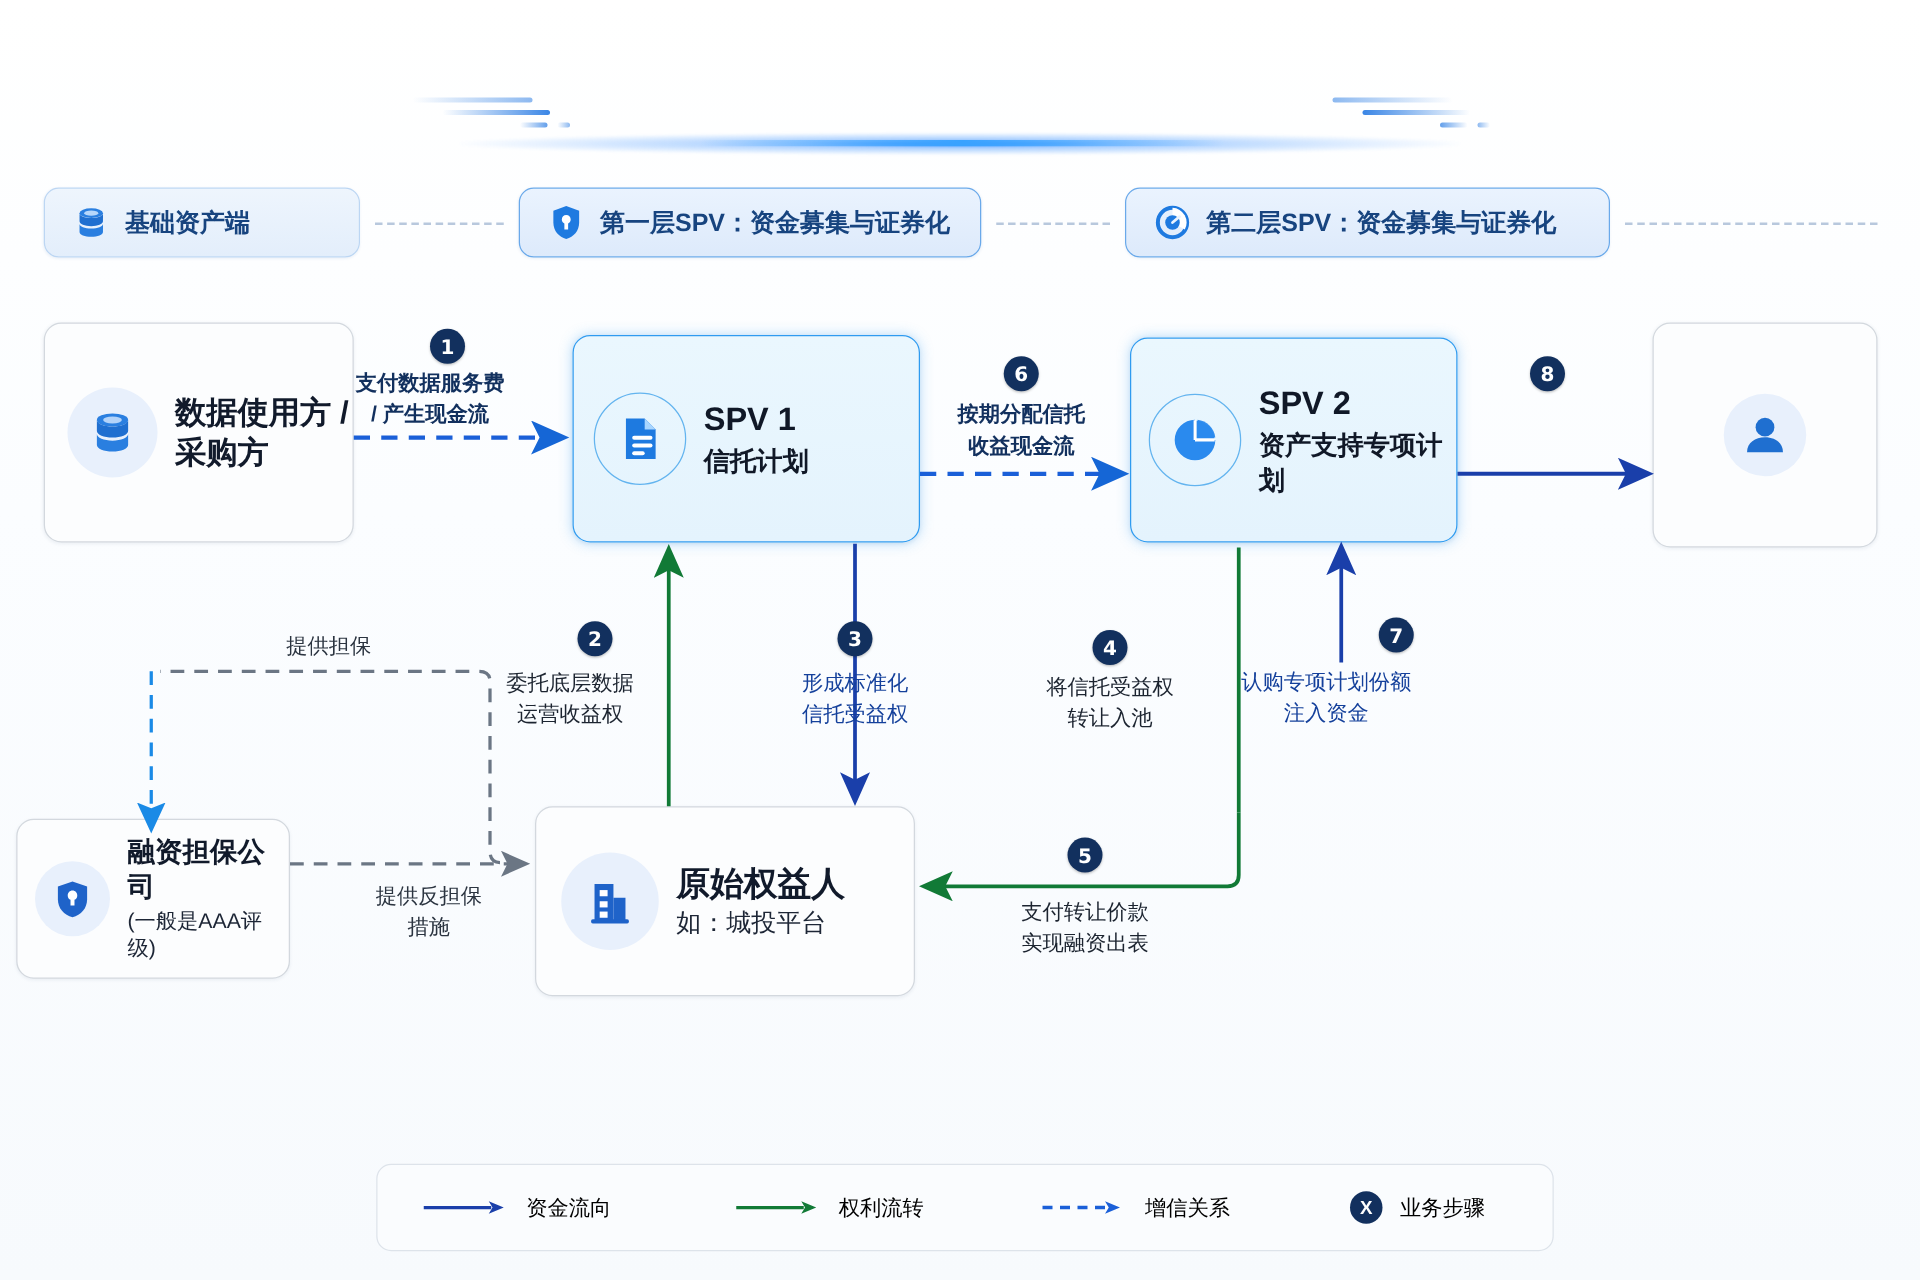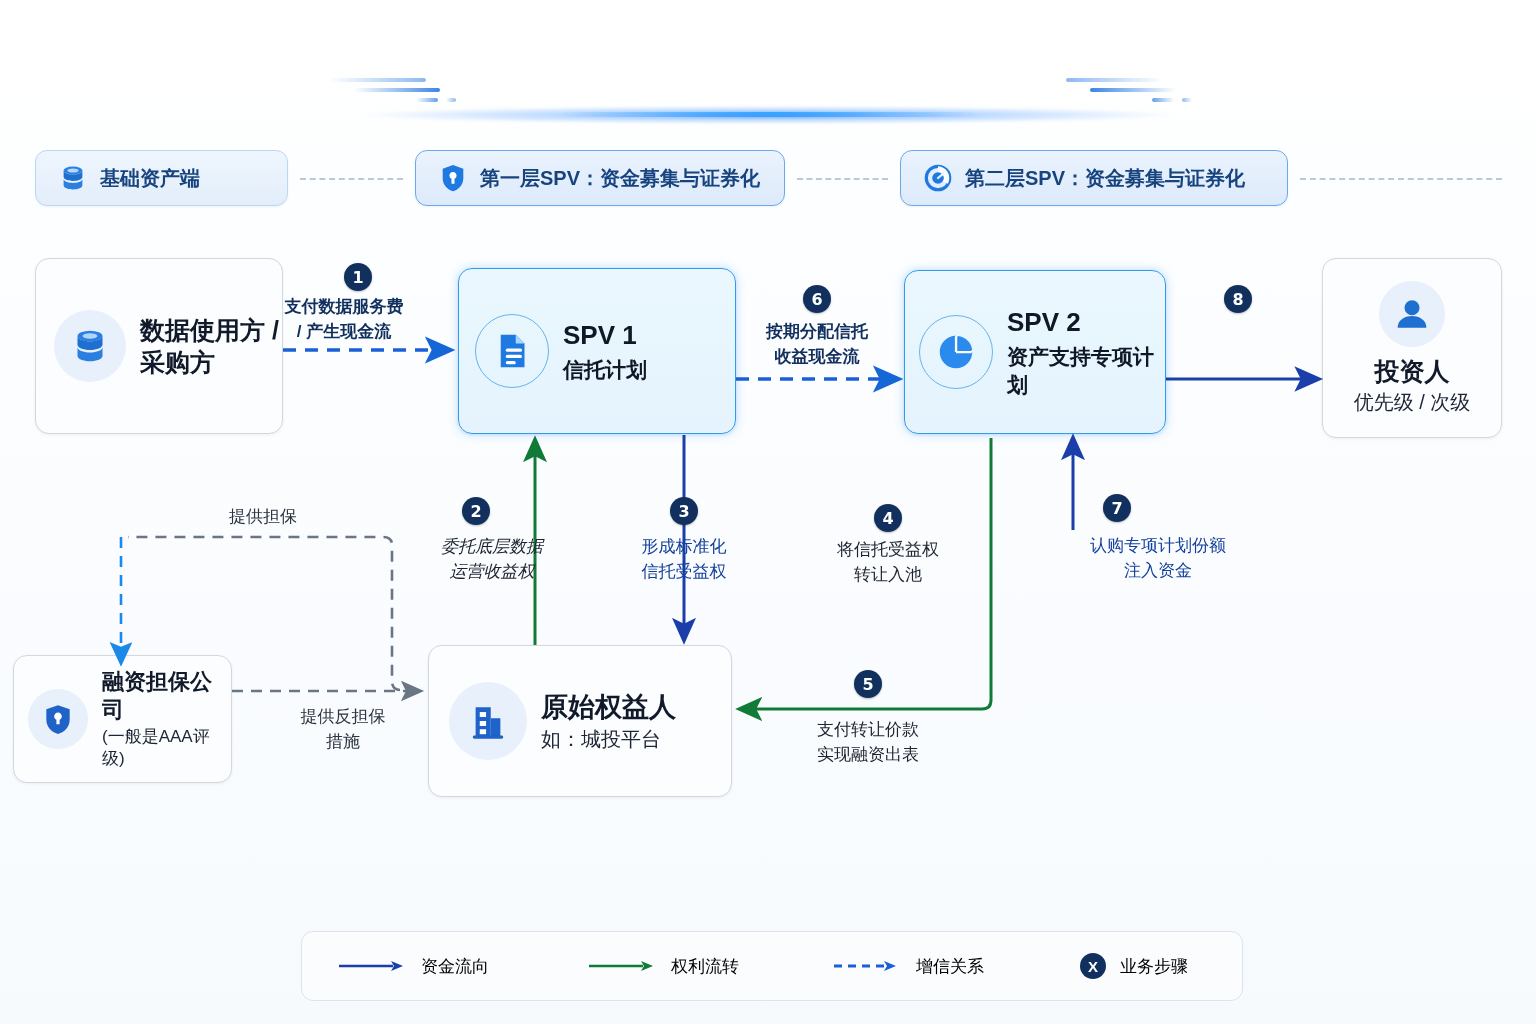--- a/index.html
+++ b/index.html
@@ -242,24 +242,20 @@
   </div>
 </div>
 
 <div class="box center" style="left:1322px;top:258px;width:180px;height:180px;">
   <div class="ic-circle soft" style="width:66px;height:66px;">
     <svg viewBox="0 0 32 32">
       <circle cx="16" cy="11" r="6" fill="#1f6fd0"></circle>
       <path d="M4.5 27c0-6 5.2-9.5 11.5-9.5S27.5 21 27.5 27z" fill="#1f6fd0"></path>
     </svg>
   </div>
-  <div class="btext">
-    <div class="btitle" style="margin-top:8px;">投资人</div>
-    <div class="bsub">优先级 / 次级</div>
-  </div>
 </div>
 
 <div class="box" style="left:428px;top:645px;width:304px;height:152px;padding-left:20px;">
   <div class="ic-circle soft" style="width:78px;height:78px;">
     <svg viewBox="0 0 32 32" style="width:44px;height:44px;">
       <path d="M7 6h11v21H7z" fill="#1f63c9"></path>
       <path d="M18 14h7v13h-7z" fill="#1f63c9"></path>
       <rect x="10" y="9.5" width="4.6" height="3.6" fill="#fff"></rect>
       <rect x="10" y="16" width="4.6" height="3.6" fill="#fff"></rect>
       <rect x="10" y="22" width="4.6" height="3.6" fill="#fff"></rect>
@@ -295,39 +291,39 @@
 
   <div class="step" style="left:803px;top:285px;">6</div>
   <div class="elabel navy" style="left:717px;top:320px;width:200px;">
     <div>按期分配信托</div>
       <div>收益现金流</div>
   </div>
 
   <div class="step" style="left:1224px;top:285px;">8</div>
 
   <div class="step" style="left:462px;top:497px;">2</div>
-  <div class="elabel dark" style="left:392px;top:535px;width:200px;font-style:italic;">
+  <div class="elabel dark" style="left:356px;top:535px;width:200px;">
     <div>委托底层数据</div>
       <div>运营收益权</div>
   </div>
 
   <div class="step" style="left:670px;top:497px;">3</div>
   <div class="elabel blue" style="left:584px;top:535px;width:200px;">
     <div>形成标准化</div>
       <div>信托受益权</div>
   </div>
 
   <div class="step" style="left:874px;top:504px;">4</div>
   <div class="elabel dark" style="left:788px;top:538px;width:200px;">
     <div>将信托受益权</div>
       <div>转让入池</div>
   </div>
 
   <div class="step" style="left:1103px;top:494px;">7</div>
-  <div class="elabel blue" style="left:1043px;top:534px;width:230px;">
+  <div class="elabel blue" style="left:946px;top:534px;width:230px;">
     <div>认购专项计划份额</div>
       <div>注入资金</div>
   </div>
 
   <div class="step" style="left:854px;top:670px;">5</div>
   <div class="elabel dark" style="left:768px;top:718px;width:200px;">
     <div>支付转让价款</div>
       <div>实现融资出表</div>
   </div>
 

